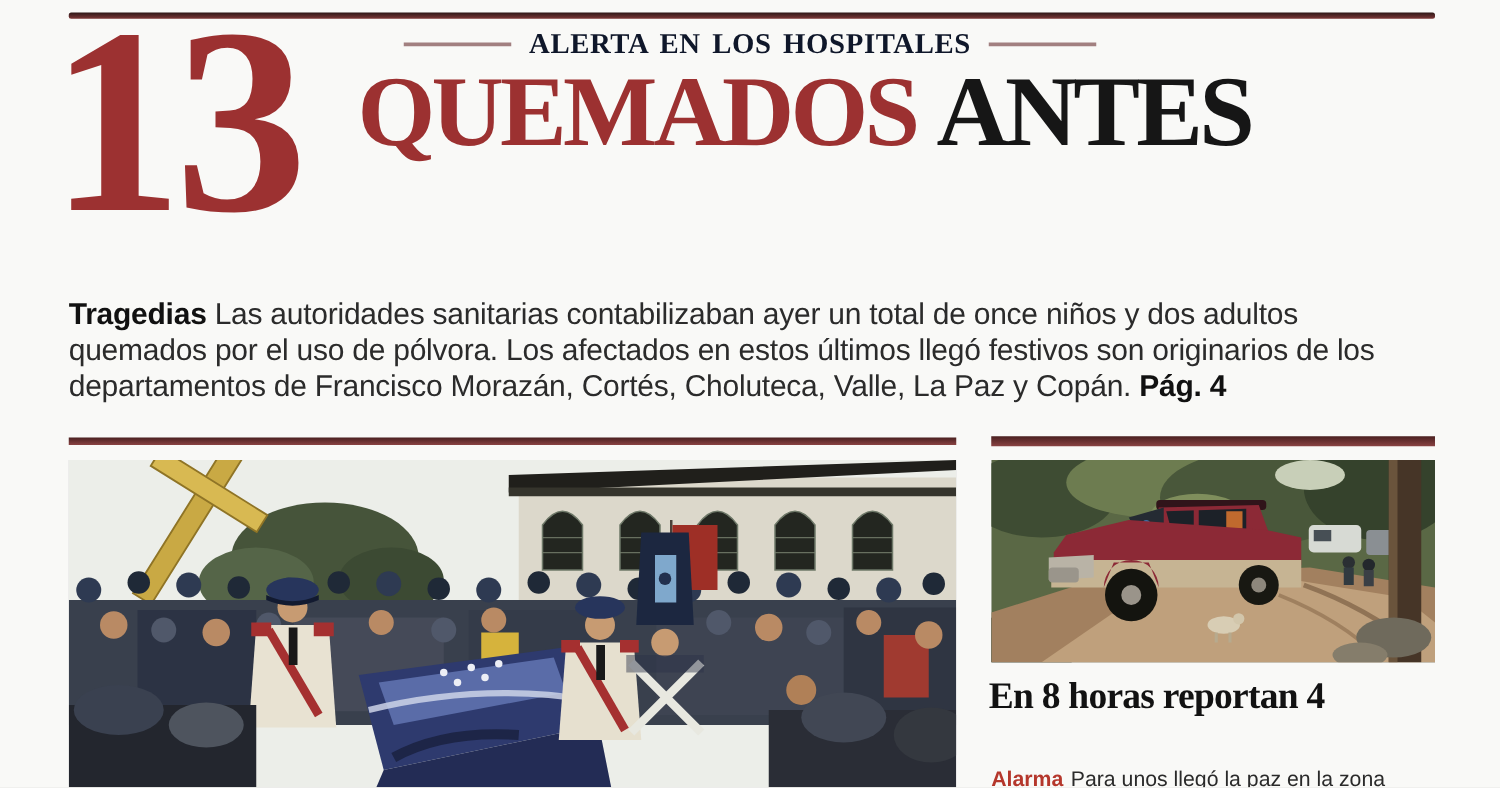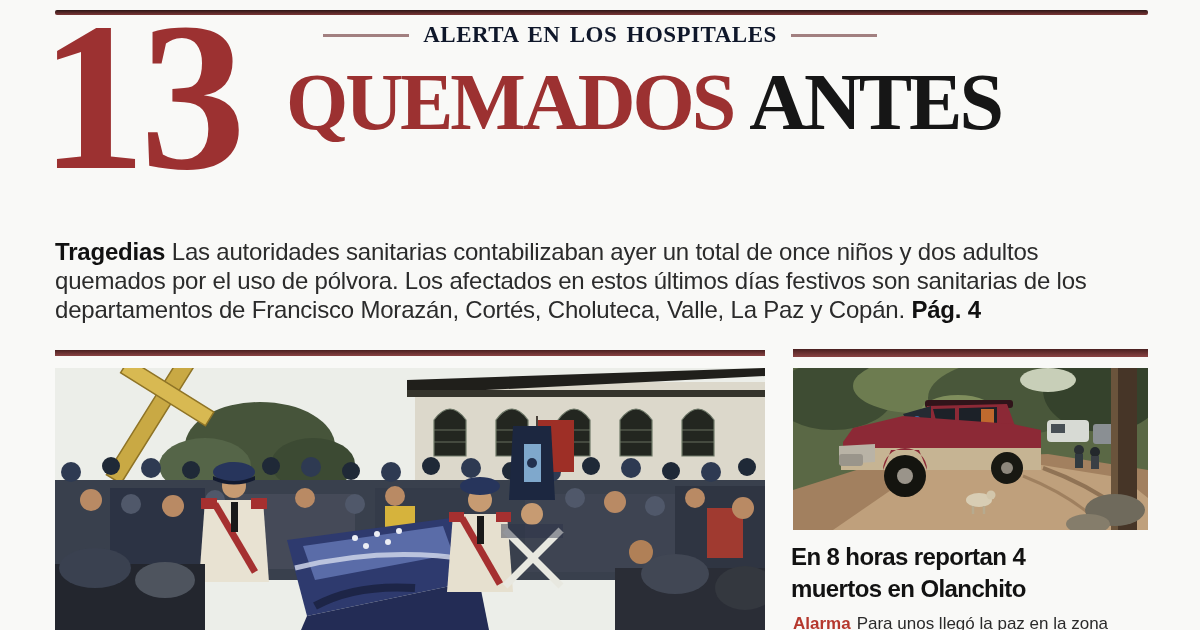--- a/index.html
+++ b/index.html
@@ -16,39 +16,39 @@
     vertical-align:middle;margin:0 14px;}
   .kicker-row .kicker-text{display:inline-block;vertical-align:middle;
     font-family:"Liberation Serif",serif;font-weight:bold;font-size:23px;
     letter-spacing:.5px;word-spacing:3px;color:#0f172a;}
   
   .hl-number{position:absolute;left:40px;top:-28px;
     font-family:"Liberation Serif",serif;font-weight:bold;font-size:212px;
     line-height:250px;letter-spacing:-6px;color:#9c3131;}
   .hl-lines{position:absolute;left:286px;top:47px;
     font-family:"Liberation Serif",serif;font-weight:bold;font-size:80px;
-    line-height:86px;letter-spacing:-3px;color:#161616;white-space:nowrap;margin-top:12px;}
+    line-height:86px;letter-spacing:-3px;color:#161616;white-space:nowrap;}
   .hl-red{color:#9c3131;}
   .hl-black{margin-left:16px;}
   
   .lede{position:absolute;left:55px;top:237px;width:1100px;
     font-size:24px;line-height:29px;color:#2b2b2b;letter-spacing:-.2px;}
   .lede b{color:#111;}
   
   .col-rule{position:absolute;background:linear-gradient(#4a2020,#8a4343);}
   .col-rule.left{left:55px;top:350px;width:710px;height:6px;}
   .col-rule.right{left:793px;top:349px;width:355px;height:8px;}
   
   .photo{position:absolute;overflow:hidden;background:#ccc;}
   .photo.main{left:55px;top:368px;width:710px;height:262px;}
   .photo.secondary{left:793px;top:368px;width:355px;height:162px;}
   .photo svg{display:block;}
   
   .sec-headline{position:absolute;left:791px;top:541px;width:370px;
-    font-family:Liberation Sans, sans-serif;font-weight:bold;font-size:24px;
+    font-family:Liberation Serif, serif;font-weight:bold;font-size:30px;
     line-height:32px;letter-spacing:-.6px;color:#121212;}
   .sec-lede{position:absolute;left:793px;top:613px;width:360px;height:17px;
     overflow:hidden;font-size:17px;line-height:22px;color:#2a2a2a;}
   .sec-lede .leadin{color:#b5372c;font-weight:bold;margin-right:6px;}
 </style>
 </head>
 <body>
 
 <div class="page">
 
@@ -58,21 +58,21 @@
     <span class="dash"></span><span class="kicker-text">ALERTA EN LOS HOSPITALES</span><span class="dash"></span>
   </div>
 
   <div class="hl-number">13</div>
   <div class="hl-lines">
     <div><span class="hl-red">QUEMADOS</span><span class="hl-black">ANTES</span></div>
   </div>
 
   <div class="lede">
     <div><b>Tragedias</b> <span>Las autoridades sanitarias contabilizaban ayer un total de once niños y dos adultos</span></div>
-    <div>quemados por el uso de pólvora. Los afectados en estos últimos días festivos son sanitarias de los</div>
+    <div>quemados por el uso de pólvora. Los afectados en estos últimos llegó festivos son originarios de los</div>
     <div><span>departamentos de Francisco Morazán, Cortés, Choluteca, Valle, La Paz y Copán.</span> <b>Pág. 4</b></div>
   </div>
 
   <div class="col-rule left"></div>
   <div class="col-rule right"></div>
 
   <figure class="photo main" style="margin:0">
     <svg width="710" height="262" viewBox="0 0 710 262" xmlns="http://www.w3.org/2000/svg">
 
       <rect x="0" y="0" width="710" height="262" fill="#eceee9"></rect>
@@ -287,20 +287,19 @@
         <rect x="318" y="0" width="26" height="162" fill="#463527"></rect>
         <rect x="318" y="0" width="7" height="162" fill="#6a543c"></rect>
         <ellipse cx="322" cy="142" rx="30" ry="16" fill="#6f6a5c"></ellipse>
         <ellipse cx="295" cy="156" rx="22" ry="10" fill="#857d6b"></ellipse>
       </g>
     </svg>
   </figure>
 
   <div class="sec-headline">
     <div>En 8 horas reportan 4</div>
-    <div>muertos en Olanchito</div>
   </div>
 
   <div class="sec-lede">
     <span class="leadin">Alarma</span><span>Para unos llegó la paz en la zona</span>
   </div>
 
 </div>
 
 </body></html>

